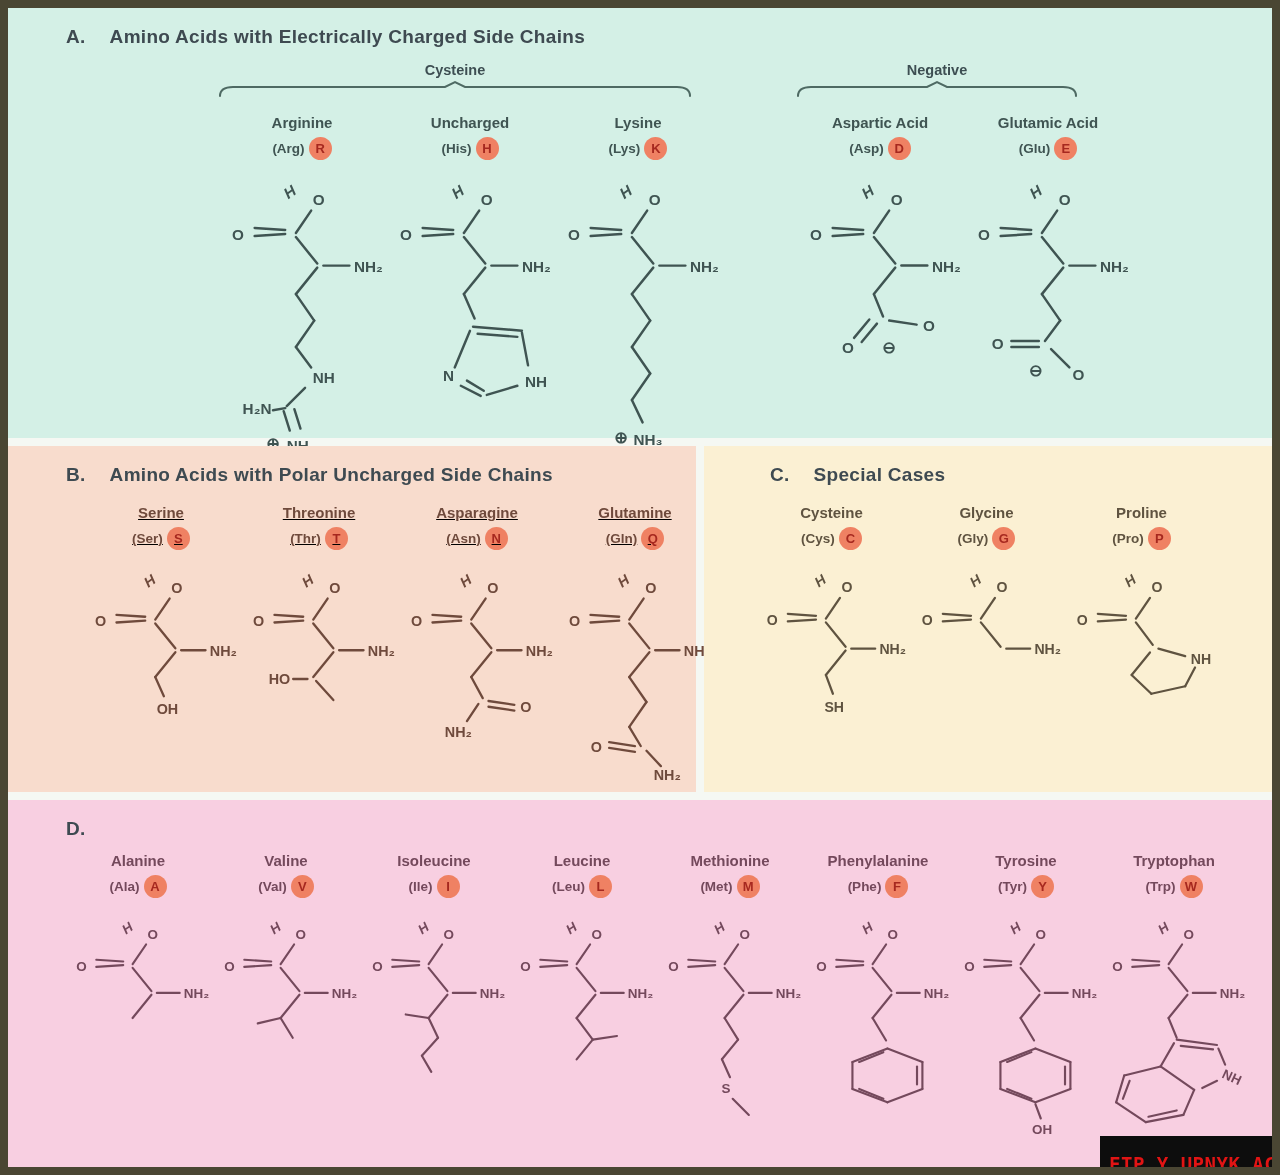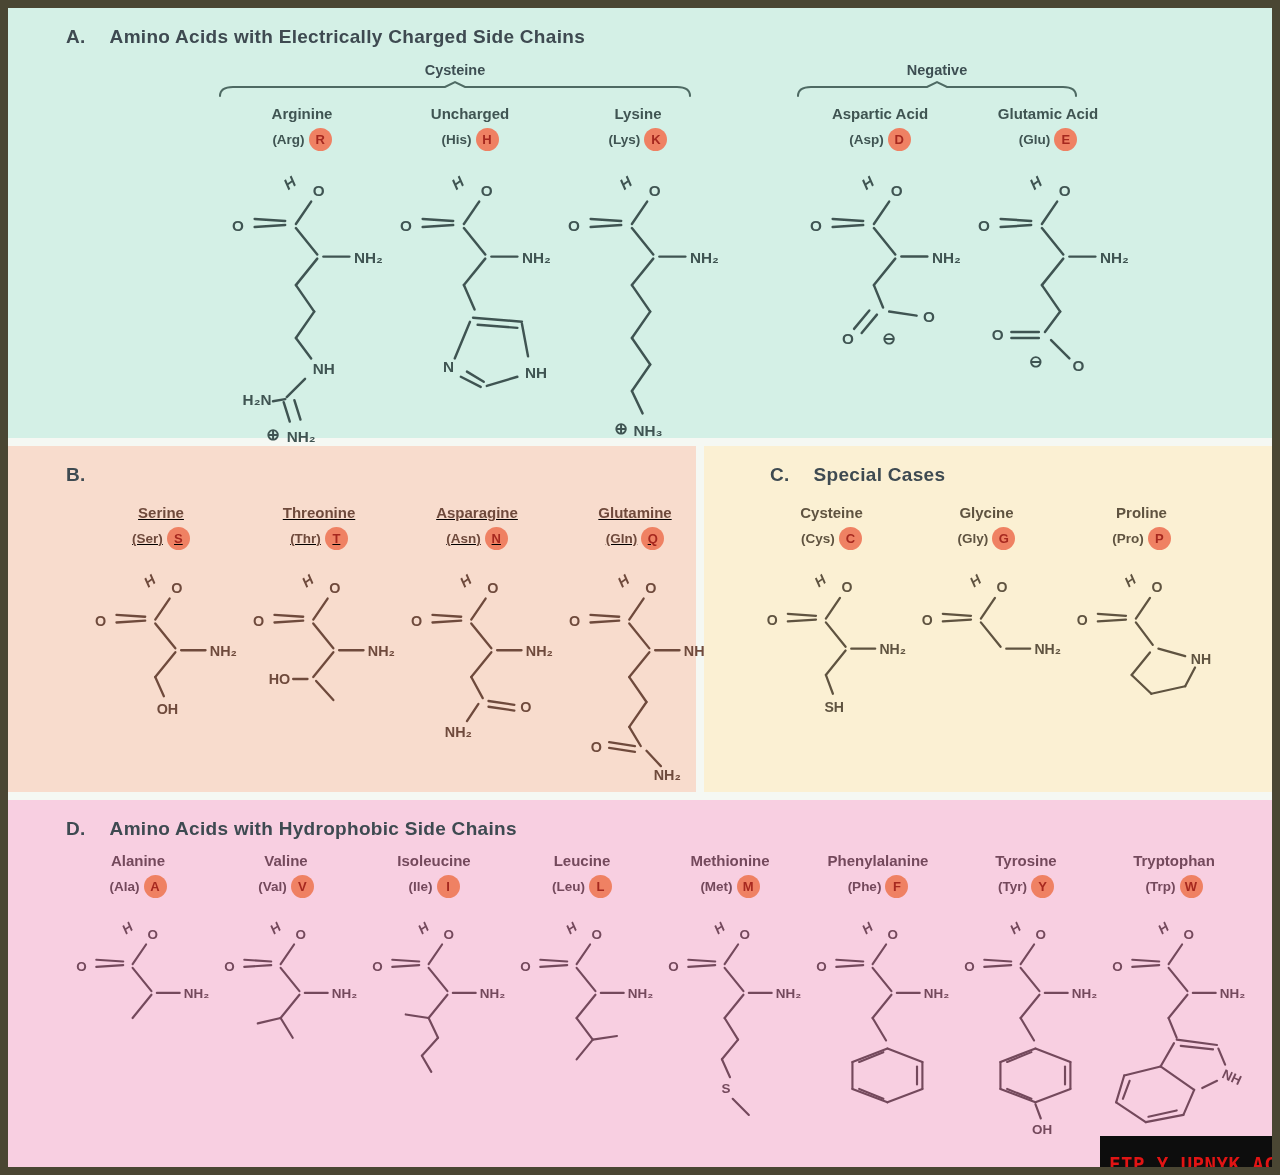--- a/index.html
+++ b/index.html
@@ -15,21 +15,21 @@
   .sec-d{left:0;top:792px;width:1264px;height:367px;background:#f8cfe1;--ink:#74495c;}
   .title{display:flex;gap:24px;padding:18px 0 0 58px;font-size:19px;font-weight:bold;
          color:#3e4a51;letter-spacing:.3px;}
   .sec-c .title{padding-left:66px;}
   .group{position:absolute;top:54px;text-align:center;}
   #grpPos{left:210px;width:474px;}
   #grpNeg{left:788px;width:282px;}
   .group-name{font-weight:bold;font-size:14.5px;color:#3d4e52;}
   .bracket{width:100%;height:18px;display:block;margin-top:2px;}
   .group-acids,.acid-row{display:flex;}
-  .group-acids{margin-top:7px;}
+  .group-acids{margin-top:16px;}
   .acid-row{position:absolute;}
   #rowB{left:74px;top:58px;width:570px;text-decoration:underline;}
   #rowC{left:50px;top:58px;width:432px;}
   #rowD{left:56px;top:52px;width:1156px;}
   .acid{flex:1;display:flex;flex-direction:column;align-items:center;color:var(--ink);}
   .acid-name{font-size:15px;font-weight:bold;white-space:nowrap;}
   .acid-abbr{display:flex;align-items:center;gap:4px;margin-top:6px;
              font-size:13.5px;font-weight:bold;text-align:center;}
   .badge{width:23px;height:23px;border-radius:50%;background:#ef8163;color:#a6281f;
          display:flex;align-items:center;justify-content:center;
@@ -207,20 +207,21 @@
               <text x="70.5" y="196" font-size="16" text-anchor="middle" fill="#8fcbba">⊖</text>
             </svg>
           </div>
         </div>
     </div>
   </section>
 
   <section class="sec sec-b">
     <div class="title">
       <span>B.</span>
+      <span>Amino Acids with Polar Uncharged Side Chains</span>
     </div>
     <div class="acid-row" id="rowB">
         <div class="acid">
           <div class="acid-name">Serine</div>
           <div class="acid-abbr">
             <span>(Ser)</span>
             <span class="badge">S</span>
           </div>
           <svg viewBox="0 0 165 175" class="structure">
             <line x1="91.5" y1="34" x2="76.5" y2="56"></line>
@@ -380,21 +381,20 @@
             <text x="19.5" y="63" font-size="15" text-anchor="middle">O</text>
             <text x="135" y="104" font-size="15" text-anchor="start">NH</text>
           </svg>
         </div>
       </div>
   </section>
 
   <section class="sec sec-d">
     <div class="title">
       <span>D.</span>
-      <span>Amino Acids with Hydrophobic Side Chains</span>
     </div>
     <div class="acid-row" id="rowD">
         <div class="acid">
           <div class="acid-name">Alanine</div>
           <div class="acid-abbr">
             <span>(Ala)</span>
             <span class="badge">A</span>
           </div>
           <svg viewBox="0 0 165 130" class="structure">
             <line x1="91.5" y1="34" x2="76.5" y2="56"></line>

